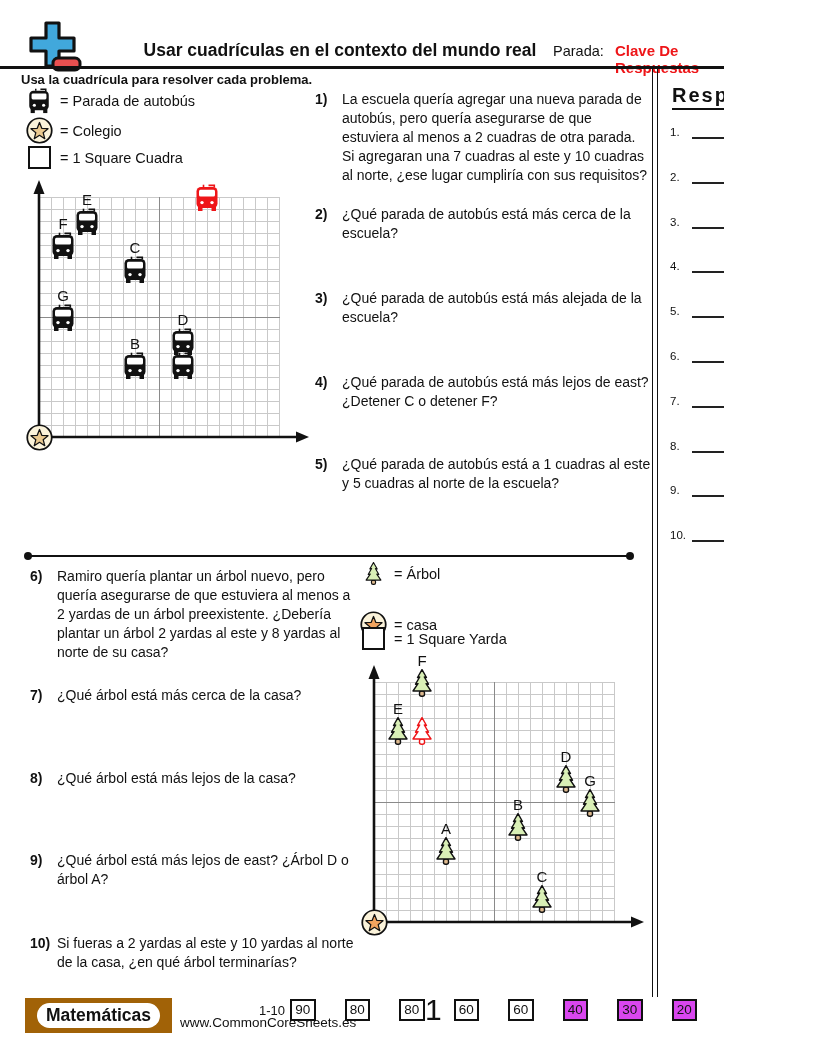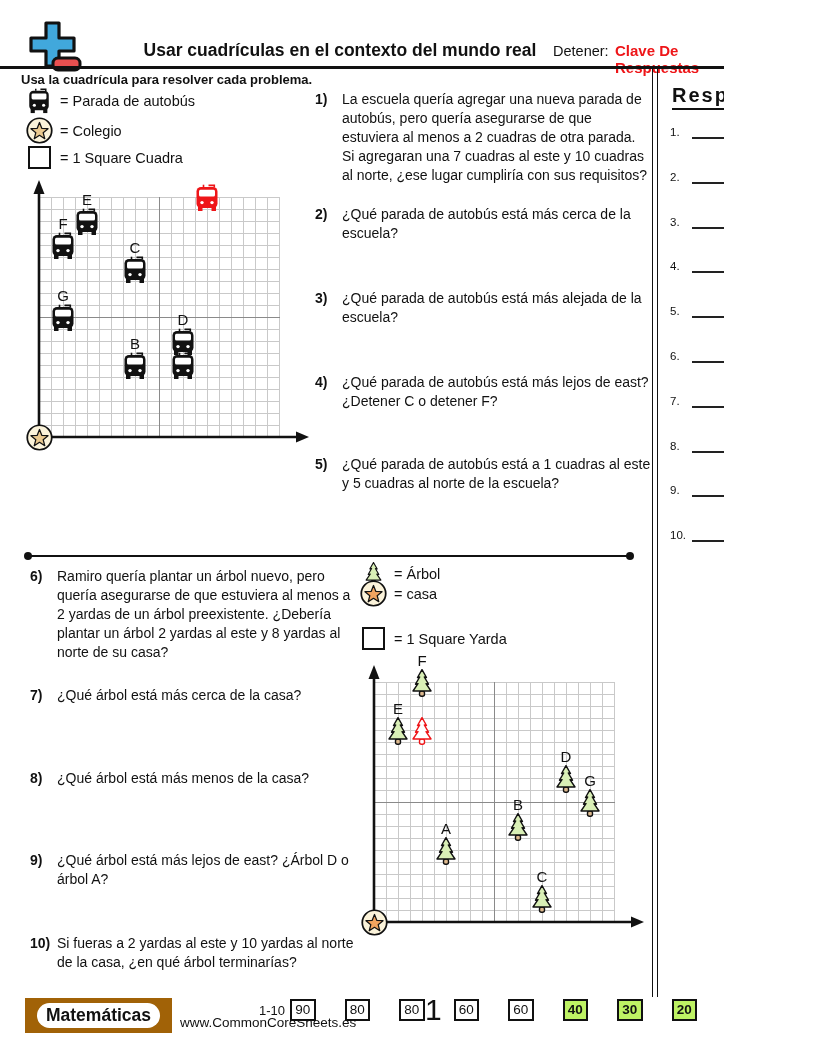--- a/index.html
+++ b/index.html
@@ -76,35 +76,35 @@
   .footer{position:absolute;left:0;top:995px;width:816px;height:45px;}
   .brand-box{position:absolute;left:25px;top:3px;width:147px;height:35px;background:#a16207;
              display:flex;align-items:center;justify-content:center;}
   .brand-pill{background:#fff;border-radius:15px;padding:2px 9px;font-size:17.5px;font-weight:bold;}
   .site{position:absolute;left:180px;top:20px;font-size:13.5px;}
   .pageno{position:absolute;left:425px;top:-2px;font-size:30px;}
   .scorebar{position:absolute;right:10px;top:4px;display:flex;align-items:center;}
   .score-label{font-size:13px;margin-right:7px;}
   .score-box{width:21.5px;height:18px;border:2px solid #111;margin-left:-2px;
              font-size:13.5px;text-align:center;line-height:18px;background:#fff;}
-  .score-box.shaded{background:#bef264;font-weight:bold;}
+  .score-box.shaded{background:#d946ef;}
 </style>
 </head>
 <body>
 
 <div class="page">
 
   <div class="logo">
     <svg viewBox="0 0 62 54" width="62" height="54">
       <path d="M24 3 h13 v15 h15 v13 h-15 v15 h-13 v-15 H9 V18 h15 z" fill="#41a8dc" stroke="#111" stroke-width="3.2" stroke-linejoin="round"></path>
       <rect x="31" y="38" width="27" height="12" rx="5" fill="#e85050" stroke="#111" stroke-width="3"></rect>
     </svg>
   </div>
   <div class="doc-title">Usar cuadrículas en el contexto del mundo real</div>
-  <div class="name-label">Detener:</div>
+  <div class="name-label">Parada:</div>
   <div class="name-value">Clave De Respuestas</div>
   <div class="top-rule"></div>
   <div class="instructions">Usa la cuadrícula para resolver cada problema.</div>
 
   <div class="legend" id="legend1" style="left:24px;top:88px;width:230px;height:90px;text-decoration:underline;">
       <div class="legend-row" style="top: 0px;">
         <span class="legend-ic">
           <svg viewBox="0 0 24 28" width="24" height="26">
             <path class="bus-line" d="M8.5 3 V0.7"></path>
             <path class="bus-line" d="M13.5 1.4 h5.8 V3.6"></path>
@@ -285,21 +285,21 @@
   <div class="legend" id="legend2" style="left:358px;top:562px;width:240px;height:100px;">
       <div class="legend-row" style="top: 0px;">
         <span class="legend-ic">
           <svg viewBox="0 0 22 28" width="21" height="23">
             <rect class="tree-trunk" x="8.5" y="22" width="5" height="5.3" rx="2"></rect>
             <path class="tree-top" d="M11 0.6 L15.5 8.5 L13.3 8 L17.5 15.2 L15 14.7 L20 22 L2 22 L7 14.7 L4.5 15.2 L8.7 8 L6.5 8.5 Z"></path>
           </svg>
         </span>
         <span class="legend-label">= Árbol</span>
       </div>
-      <div class="legend-row" style="top: 17px;">
+      <div class="legend-row" style="top: 48px;">
         <span class="legend-ic">
           <svg viewBox="0 0 28 28" width="27" height="29">
             <circle class="star-circle" cx="14" cy="14" r="12.7"></circle>
             <polygon class="star-house" points="14,5.7 16.35,11.76 22.85,12.13 17.8,16.24 19.47,22.52 14,19 8.53,22.52 10.2,16.24 5.15,12.13 11.65,11.76"></polygon>
           </svg>
         </span>
         <span class="legend-label">= casa</span>
       </div>
       <div class="legend-row" style="top: 65px;">
         <span class="legend-ic">
@@ -313,21 +313,21 @@
       <div class="question" style="left: 30px; top: 567px; width: 332px;">
         <span class="qnum">6)</span>
         <div class="qtext">Ramiro quería plantar un árbol nuevo, pero quería asegurarse de que estuviera al menos a 2 yardas de un árbol preexistente. ¿Debería plantar un árbol 2 yardas al este y 8 yardas al norte de su casa?</div>
       </div>
       <div class="question" style="left: 30px; top: 686px; width: 332px;">
         <span class="qnum">7)</span>
         <div class="qtext">¿Qué árbol está más cerca de la casa?</div>
       </div>
       <div class="question" style="left: 30px; top: 769px; width: 332px;">
         <span class="qnum">8)</span>
-        <div class="qtext">¿Qué árbol está más menos de la casa?</div>
+        <div class="qtext">¿Qué árbol está más lejos de la casa?</div>
       </div>
       <div class="question" style="left: 30px; top: 851px; width: 332px;">
         <span class="qnum">9)</span>
         <div class="qtext">¿Qué árbol está más lejos de east? ¿Árbol D o árbol A?</div>
       </div>
       <div class="question" style="left: 30px; top: 934px; width: 332px;">
         <span class="qnum">10)</span>
         <div class="qtext">Si fueras a 2 yardas al este y 10 yardas al norte de la casa, ¿en qué árbol terminarías?</div>
       </div>
     </div>

